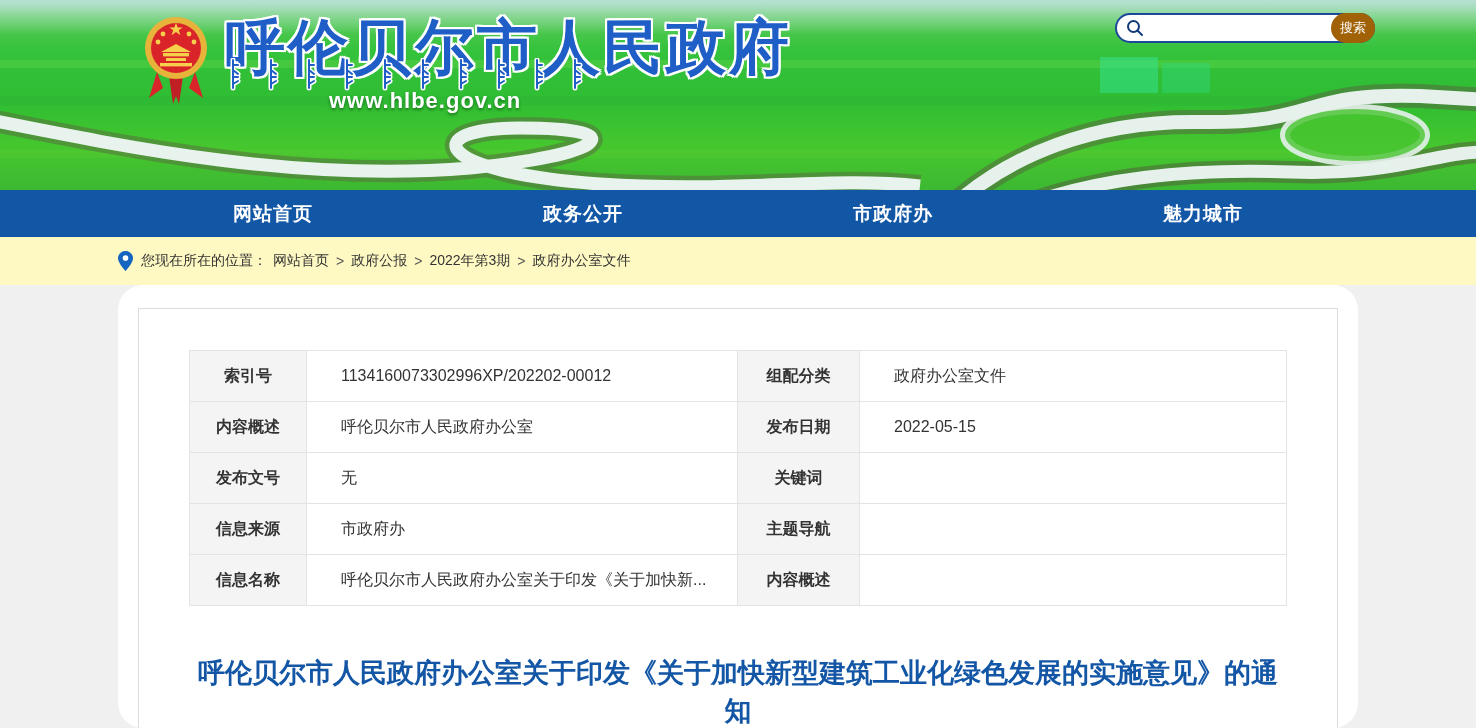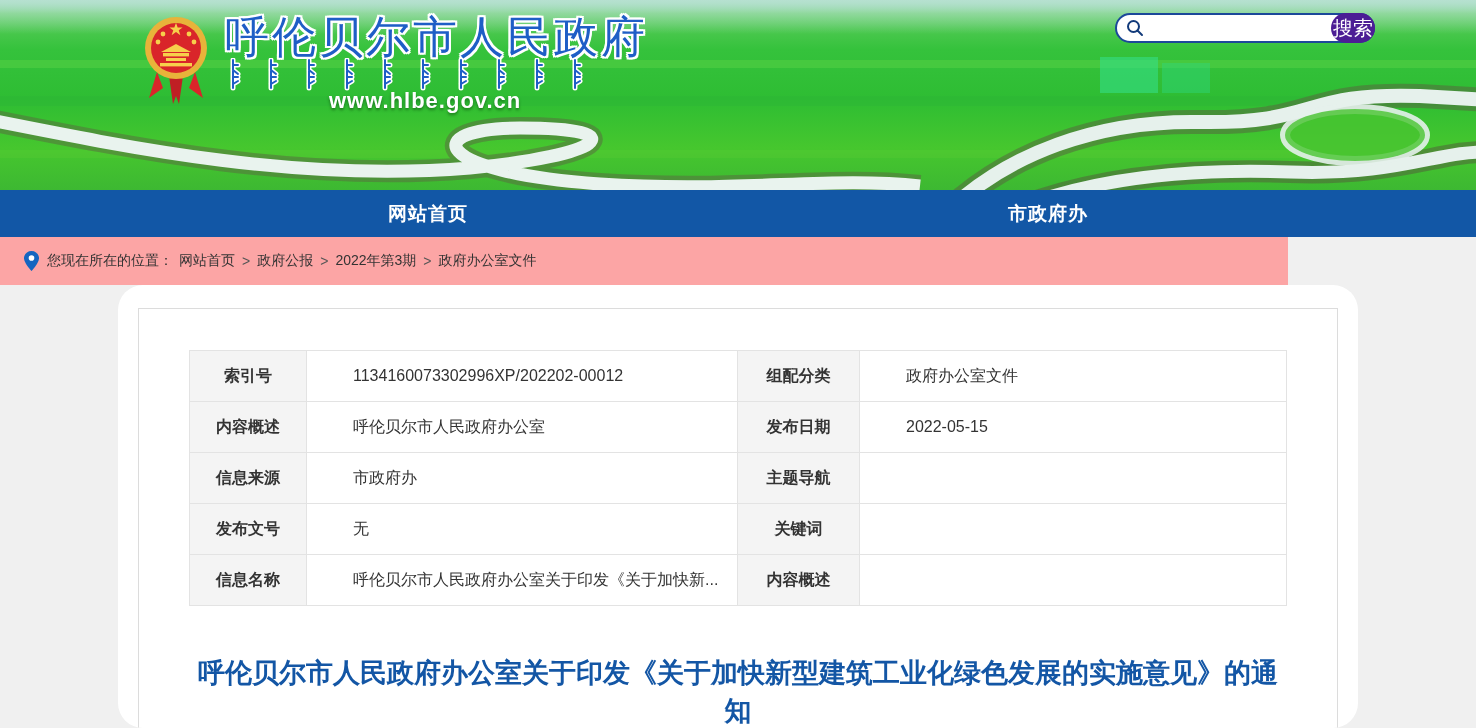--- a/index.html
+++ b/index.html
@@ -5,57 +5,57 @@
   * { margin:0; padding:0; box-sizing:border-box; }
   html,body { width:1476px; height:728px; overflow:hidden; background:#f0f0f0;
     font-family:"Liberation Sans","DejaVu Sans",sans-serif; }
 
   
   .banner { position:relative; width:1476px; height:190px; overflow:hidden;
     background:linear-gradient(180deg,#9fd8c2 0%,#5ecd5e 7%,#35c23c 26%,#2ebd33 52%,#46c72e 78%,#3db832 100%); }
   .banner svg.scene { position:absolute; left:0; top:0; }
   .logo-link { position:absolute; left:143px; top:8px; width:480px; height:110px; display:block; }
   .emblem { position:absolute; left:0; top:2px; }
-  .site-title { position:absolute; left:82px; top:0; font-size:44px; font-weight:normal;
+  .site-title { position:absolute; left:82px; top:0; font-size:60px; font-weight:bold;
     color:#1e5ec6; letter-spacing:3px; white-space:nowrap;
     text-shadow:-2px -2px 0 #fff,2px -2px 0 #fff,-2px 2px 0 #fff,2px 2px 0 #fff,0 2px 0 #fff,2px 0 0 #fff,0 -2px 0 #fff,-2px 0 0 #fff; }
   .mongolian { position:absolute; left:86px; top:50px; }
   .site-url { position:absolute; left:186px; top:80px; font-size:22px; font-weight:bold; color:#fff;
     letter-spacing:1px; text-shadow:0 2px 3px rgba(10,60,10,.55);text-align:center; }
 
   .search-bar { position:absolute; top:13px; right:101px; width:260px; height:30px; background:#fff;
     border:2px solid #1c4899; border-radius:16px; display:flex; align-items:center; }
   .search-icon { margin-left:9px; display:flex; }
   .search-input { flex:1; border:none; outline:none; height:22px; margin-left:6px; font-size:14px; background:transparent; }
   .search-btn { width:64px; height:30px; margin-right:-2px; border:none; border-radius:15px;
-    background:#4c1d95; color:#fff; font-size:20px; cursor:pointer;
+    background:#a16207; color:#fff; font-size:13px; cursor:pointer;
     font-family:"Liberation Sans","DejaVu Sans",sans-serif; }
 
   
   .nav { width:1476px; height:47px; background:#1257a6; }
   .nav-inner { width:1240px; height:100%; margin:0 auto; display:flex; }
   .nav-item { flex:1; display:flex; align-items:center; justify-content:center;
     color:#fff; font-size:19px; font-weight:bold; letter-spacing:1px; text-decoration:none; cursor:pointer; }
 
   
-  .crumb-wrap { width:1288px; height:48px; background:#fca5a5; }
+  .crumb-wrap { width:1476px; height:48px; background:#fef9c3; }
   .crumb { width:1240px; height:100%; margin:0 auto; display:flex; align-items:center; font-size:14px; color:#333; }
   .pin-icon { margin-right:8px; display:flex; }
   .crumb a { color:#333; text-decoration:none; cursor:pointer; }
   .crumb .sep { margin:0 7px; color:#555; }
   .crumb .lbl { margin-right:6px; }
 
   
   .main { width:1240px; height:443px; margin:0 auto; background:#fff; padding-top:23px; overflow:hidden;border-radius:25px; }
   .inner-box { margin:0 20px; height:620px; border:1px solid #dcdcdc; padding:41px 50px 0; }
 
   table.meta { width:100%; border-collapse:collapse; table-layout:fixed; }
   table.meta th, table.meta td { border:1px solid #e3e3e3; height:51px; font-size:16px; color:#333; }
   table.meta th { background:#f4f4f4; font-weight:bold; text-align:center; }
-  table.meta td { background:#fff; text-align:left; padding-left:46px; }
+  table.meta td { background:#fff; text-align:left; padding-left:34px; }
 
   .article-title { margin:48px auto 0; width:1080px; text-align:center;
     color:#1356a5; font-size:27px; font-weight:bold; line-height:38px; }
 </style>
 </head>
 <body>
 
 <div class="banner">
   <svg class="scene" width="1476" height="190">
     <defs>
@@ -145,21 +145,23 @@
       </svg>
     </span>
     <input class="search-input" placeholder="" style="">
     <button class="search-btn">搜索</button>
   </div>
 </div>
 
 <div class="nav">
   <div class="nav-inner">
     <a class="nav-item">网站首页</a>
+    <a class="nav-item">政务公开</a>
     <a class="nav-item">市政府办</a>
+    <a class="nav-item">魅力城市</a>
   </div>
 </div>
 
 <div class="crumb-wrap">
   <div class="crumb">
     <span class="pin-icon">
       <svg width="15" height="20" viewBox="0 0 15 20">
         <path d="M7.5 0 C3.3 0 0 3.2 0 7.2 C0 12 7.5 20 7.5 20 C7.5 20 15 12 15 7.2 C15 3.2 11.7 0 7.5 0 Z" fill="#1565c0"></path>
         <circle cx="7.5" cy="7" r="2.8" fill="#ffffff"></circle>
       </svg>
@@ -191,32 +193,32 @@
         <th>组配分类</th>
         <td>政府办公室文件</td>
       </tr>
       <tr>
         <th>内容概述</th>
         <td>呼伦贝尔市人民政府办公室</td>
         <th>发布日期</th>
         <td>2022-05-15</td>
       </tr>
       <tr>
+        <th>发布文号</th>
+        <td>无</td>
+        <th>关键词</th>
+        <td></td>
+      </tr>
+      <tr>
         <th>信息来源</th>
         <td>市政府办</td>
         <th>主题导航</th>
         <td></td>
       </tr>
       <tr>
-        <th>发布文号</th>
-        <td>无</td>
-        <th>关键词</th>
-        <td></td>
-      </tr>
-      <tr>
         <th>信息名称</th>
         <td>呼伦贝尔市人民政府办公室关于印发《关于加快新...</td>
         <th>内容概述</th>
         <td></td>
       </tr>
     </tbody>
       </table>
 
     <h1 class="article-title">呼伦贝尔市人民政府办公室关于印发《关于加快新型建筑工业化绿色发展的实施意见》的通知</h1>
   </div>

